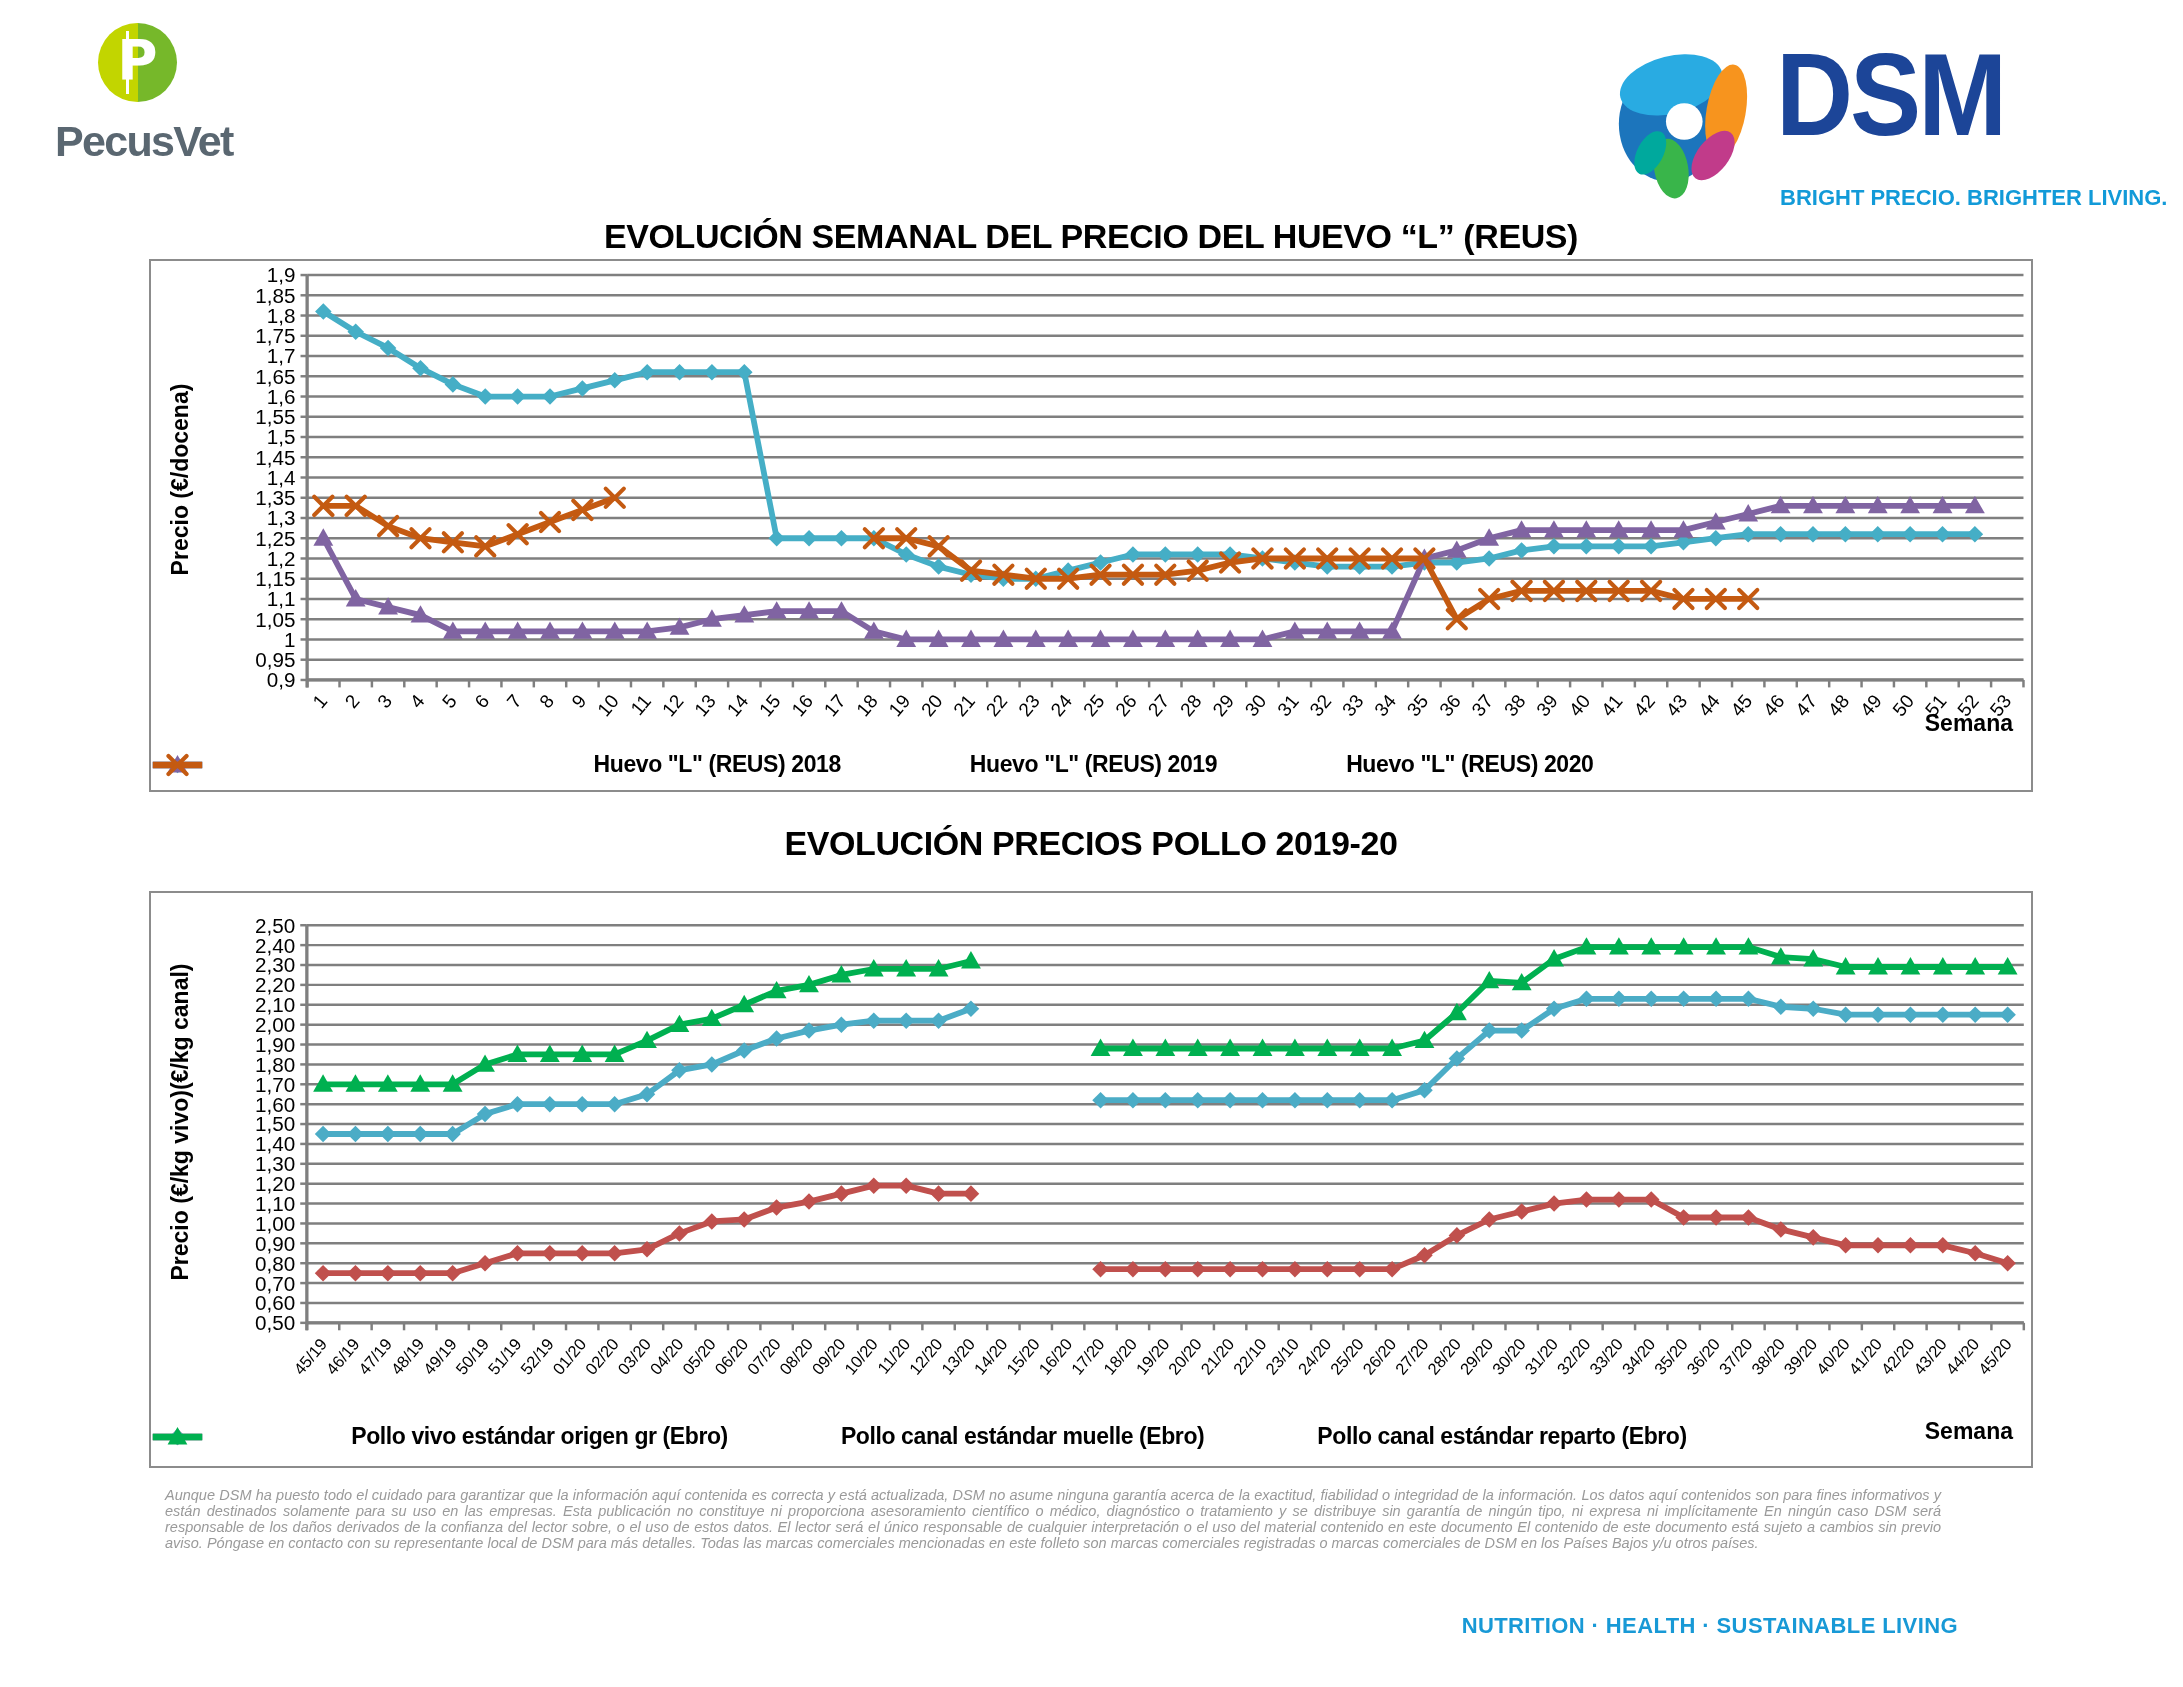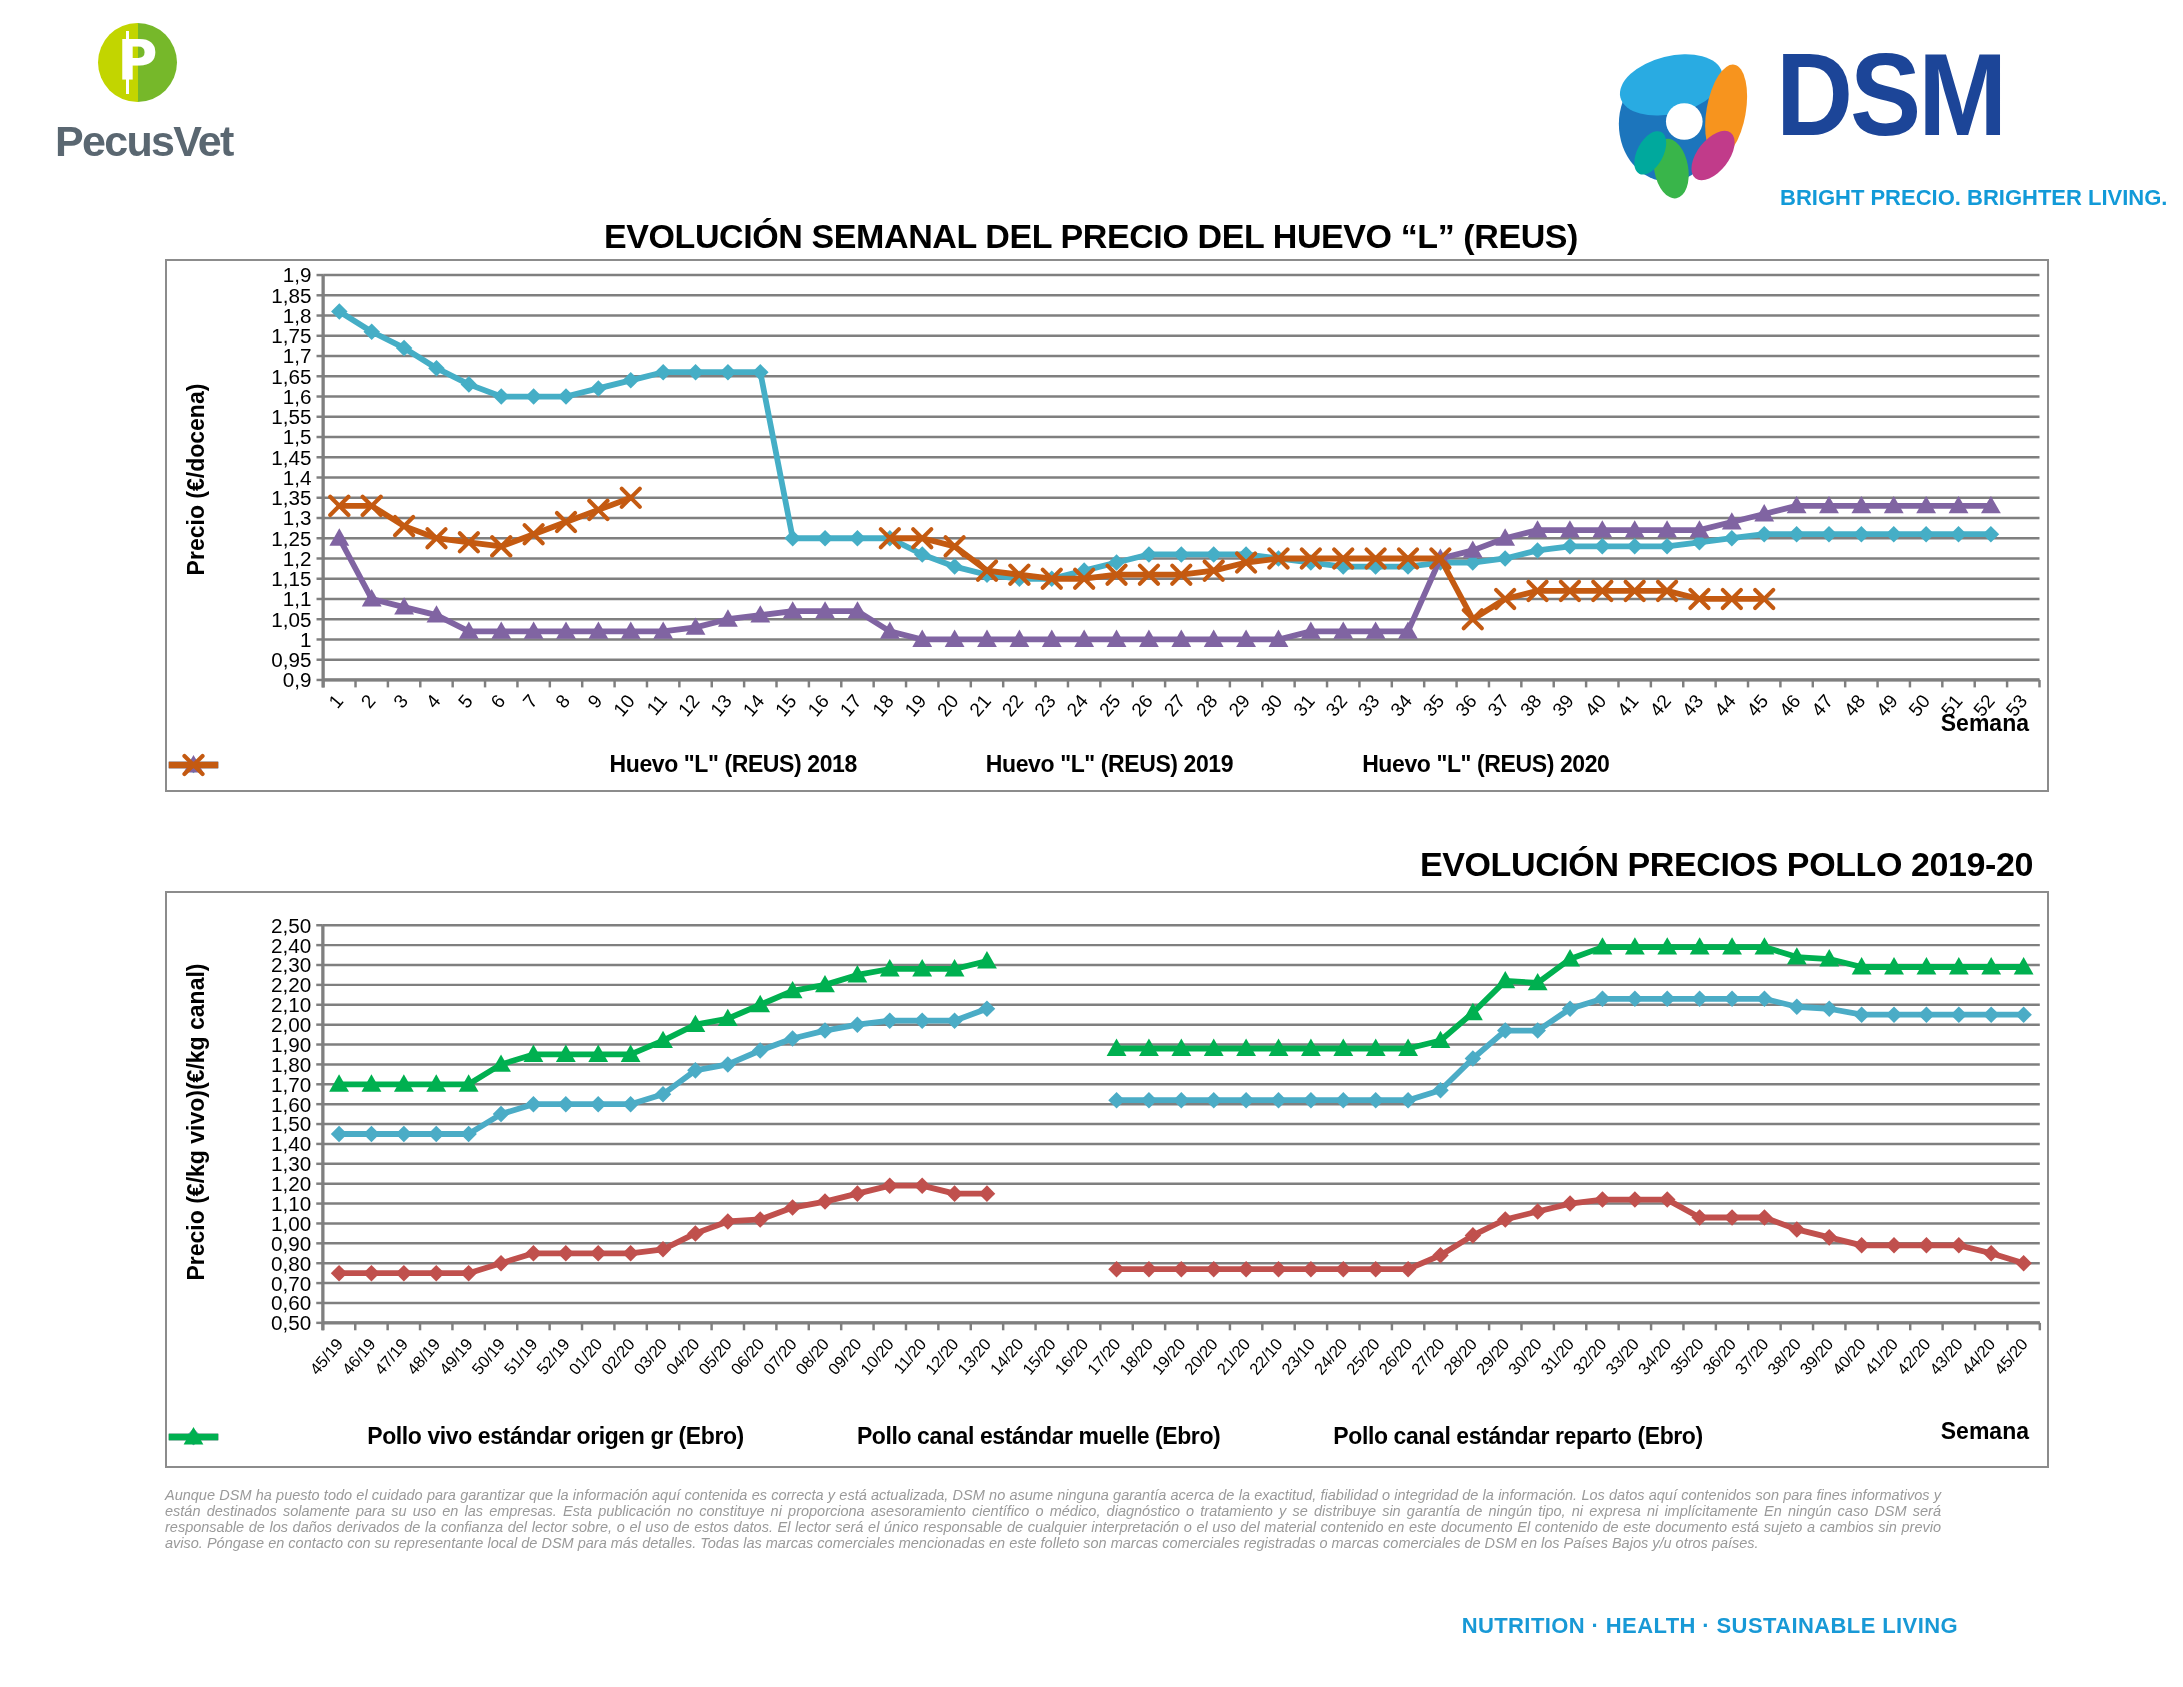--- a/index.html
+++ b/index.html
@@ -20,22 +20,22 @@
   .dsm-swirl{position:absolute;left:0;top:0;width:157px;height:157px;}
   .dsm-word{position:absolute;left:165px;top:-15px;font-size:116px;font-weight:bold;
             color:#1C4598;letter-spacing:-3.3px;transform:scaleX(.92);transform-origin:left;}
   .dsm-tag{position:absolute;left:169px;top:142px;font-size:22px;font-weight:bold;
            color:#129AD8;letter-spacing:0px;white-space:nowrap;}
 
   
   .chart-title{position:absolute;width:1884px;left:149px;text-align:center;
                font-size:34px;font-weight:bold;letter-spacing:-0.4px;}
   #title-egg{top:217px;}
-  #title-pollo{top:845px;text-align:right;}
-  .chart-frame{position:absolute;left:165px;width:1884px;background:#fff;
+  #title-pollo{top:824px;}
+  .chart-frame{position:absolute;left:149px;width:1884px;background:#fff;
                border:2.5px solid #8C8C8C;box-sizing:border-box;}
   #egg-frame{top:259px;height:533px;}
   #pollo-frame{top:891px;height:577px;}
   .chart-frame svg{position:absolute;left:0;top:0;}
   .ylabel{position:absolute;font-size:23px;font-weight:bold;white-space:nowrap;
           transform:rotate(-90deg);transform-origin:center;}
   #egg-frame .ylabel{left:-95px;top:205px;width:248px;text-align:center;}
   #pollo-frame .ylabel{left:-128px;top:217px;width:314px;text-align:center;}
   .legend{position:absolute;left:0;width:100%;display:flex;justify-content:center;
           gap:124px;align-items:center;}

